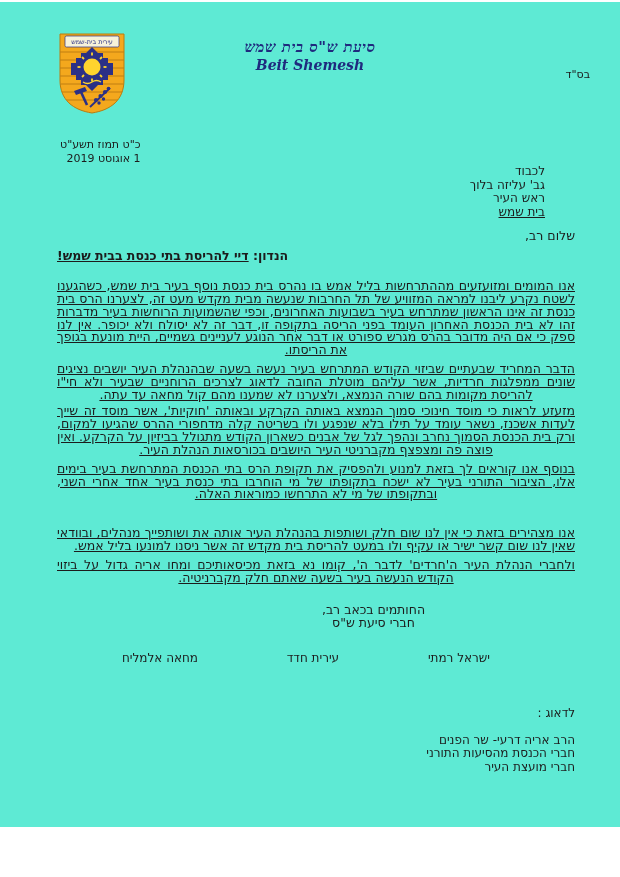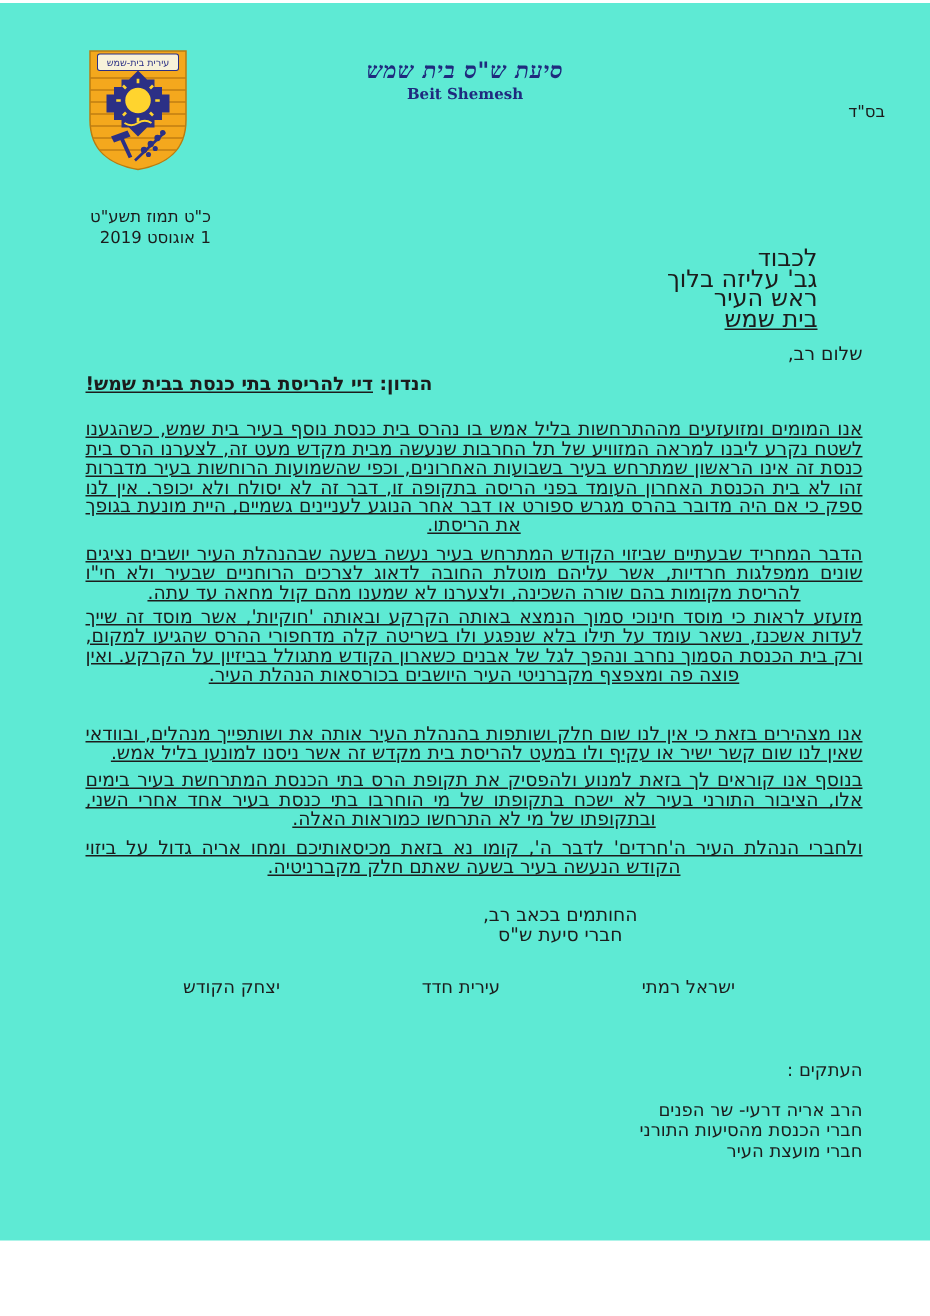--- a/index.html
+++ b/index.html
@@ -17,26 +17,26 @@
   
   .logo { position:absolute; top:28px; left:56px; width:72px; height:86px; }
   .org-titles { position:absolute; top:36px; left:0; right:0; text-align:center; direction:rtl; }
   .org-title-he {
     font-family:"DejaVu Serif", serif;
     font-style:italic; font-weight:bold;
     font-size:15px; color:#1f2a7e; letter-spacing:0.5px;
   }
   .org-title-en {
     font-family:"DejaVu Serif", serif;
-    font-weight:bold;
-    font-size:10px; color:#1f2a7e; margin-top:1px;
+    font-style:italic; font-weight:bold;
+    font-size:14px; color:#1f2a7e; margin-top:1px;
   }
   .besd { position:absolute; top:66px; right:30px; font-size:11px; }
   .date-block { position:absolute; top:136px; left:60px; direction:rtl; text-align:right; font-size:11px; line-height:13.5px; }
-  .recipient { position:absolute; top:163px; right:75px; text-align:right; font-size:16px; line-height:13.5px; }
+  .recipient { position:absolute; top:163px; right:75px; text-align:right; font-size:12px; line-height:13.5px; }
   .recipient .underline { text-decoration:underline; }
   
   .letter {
     position:absolute; top:228px; right:45px; left:57px;
     direction:rtl; font-size:12.5px; line-height:12.9px;
   }
   .greeting { text-align:right; }
   .subject { text-align:left; font-weight:bold; margin-top:7px; font-size:12.5px; }
   .subject .subject-text { text-decoration:underline; }
   .body-paragraphs { margin-top:17px; }
@@ -129,48 +129,48 @@
     <div class="greeting">שלום רב,</div>
 
     <div class="subject">
       <span>הנדון: </span><span class="subject-text">דיי להריסת בתי כנסת בבית שמש!</span>
     </div>
 
     <div class="body-paragraphs">
 
         <p class="para">אנו המומים ומזועזעים מההתרחשות בליל אמש בו נהרס בית כנסת נוסף בעיר בית שמש, כשהגענו לשטח נקרע ליבנו למראה המזוויע של תל החרבות שנעשה מבית מקדש מעט זה, לצערנו הרס בית כנסת זה אינו הראשון שמתרחש בעיר בשבועות האחרונים, וכפי שהשמועות הרוחשות בעיר מדברות זהו לא בית הכנסת האחרון העומד בפני הריסה בתקופה זו, דבר זה לא יסולח ולא יכופר. אין לנו ספק כי אם היה מדובר בהרס מגרש ספורט או דבר אחר הנוגע לעניינים גשמיים, היית מונעת בגופך את הריסתו.</p>
 
-        <p class="para gap-sm">הדבר המחריד שבעתיים שביזוי הקודש המתרחש בעיר נעשה בשעה שבהנהלת העיר יושבים נציגים שונים ממפלגות חרדיות, אשר עליהם מוטלת החובה לדאוג לצרכים הרוחניים שבעיר ולא חי"ו להריסת מקומות בהם שורה השכינה, ולצערנו לא שמענו מהם קול מחאה עד עתה.</p>
+        <p class="para gap-sm">הדבר המחריד שבעתיים שביזוי הקודש המתרחש בעיר נעשה בשעה שבהנהלת העיר יושבים נציגים שונים ממפלגות חרדיות, אשר עליהם מוטלת החובה לדאוג לצרכים הרוחניים שבעיר ולא חי"ו להריסת מקומות בהם שורה הנמצא, ולצערנו לא שמענו מהם קול מחאה עד עתה.</p>
 
         <p class="para">מזעזע לראות כי מוסד חינוכי סמוך הנמצא באותה הקרקע ובאותה 'חוקיות', אשר מוסד זה שייך לעדות אשכנז, נשאר עומד על תילו בלא שנפגע ולו בשריטה קלה מדחפורי ההרס שהגיעו למקום, ורק בית הכנסת הסמוך נחרב ונהפך לגל של אבנים כשארון הקודש מתגולל בביזיון על הקרקע. ואין פוצה פה ומצפצף מקברניטי העיר היושבים בכורסאות הנהלת העיר.</p>
 
+        <p class="para gap-sm">בנוסף אנו קוראים לך בזאת למנוע ולהפסיק את תקופת הרס בתי הכנסת המתרחשת בעיר בימים אלו, הציבור התורני בעיר לא ישכח בתקופתו של מי הוחרבו בתי כנסת בעיר אחד אחרי השני, ובתקופתו של מי לא התרחשו כמוראות האלה.</p>
+
         <p class="para gap-lg last-right">אנו מצהירים בזאת כי אין לנו שום חלק ושותפות בהנהלת העיר אותה את ושותפייך מנהלים, ובוודאי שאין לנו שום קשר ישיר או עקיף ולו במעט להריסת בית מקדש זה אשר ניסנו למונעו בליל אמש.</p>
-
-        <p class="para gap-sm">בנוסף אנו קוראים לך בזאת למנוע ולהפסיק את תקופת הרס בתי הכנסת המתרחשת בעיר בימים אלו, הציבור התורני בעיר לא ישכח בתקופתו של מי הוחרבו בתי כנסת בעיר אחד אחרי השני, ובתקופתו של מי לא התרחשו כמוראות האלה.</p>
 
         <p class="para gap-sm">ולחברי הנהלת העיר ה'חרדים' לדבר ה', קומו נא בזאת מכיסאותיכם ומחו אריה גדול על ביזוי הקודש הנעשה בעיר בשעה שאתם חלק מקברניטיה.</p>
 
     </div>
 
     <div class="signoff">
       <div>החותמים בכאב רב,</div>
       <div>חברי סיעת ש"ס</div>
     </div>
 
     <div class="names-row">
 
         <span class="signatory">ישראל רמתי</span>
 
         <span class="signatory">עירית חדד</span>
 
-        <span class="signatory">יצחק הקודש</span>
+        <span class="signatory">מחאה אלמליח</span>
 
     </div>
 
-    <div class="copies-title">העתקים :</div>
+    <div class="copies-title">לדאוג :</div>
     <div class="copies-lines">
 
         <div>הרב אריה דרעי- שר הפנים</div>
 
         <div>חברי הכנסת מהסיעות התורני</div>
 
         <div>חברי מועצת העיר</div>
 
     </div>
   </div>

